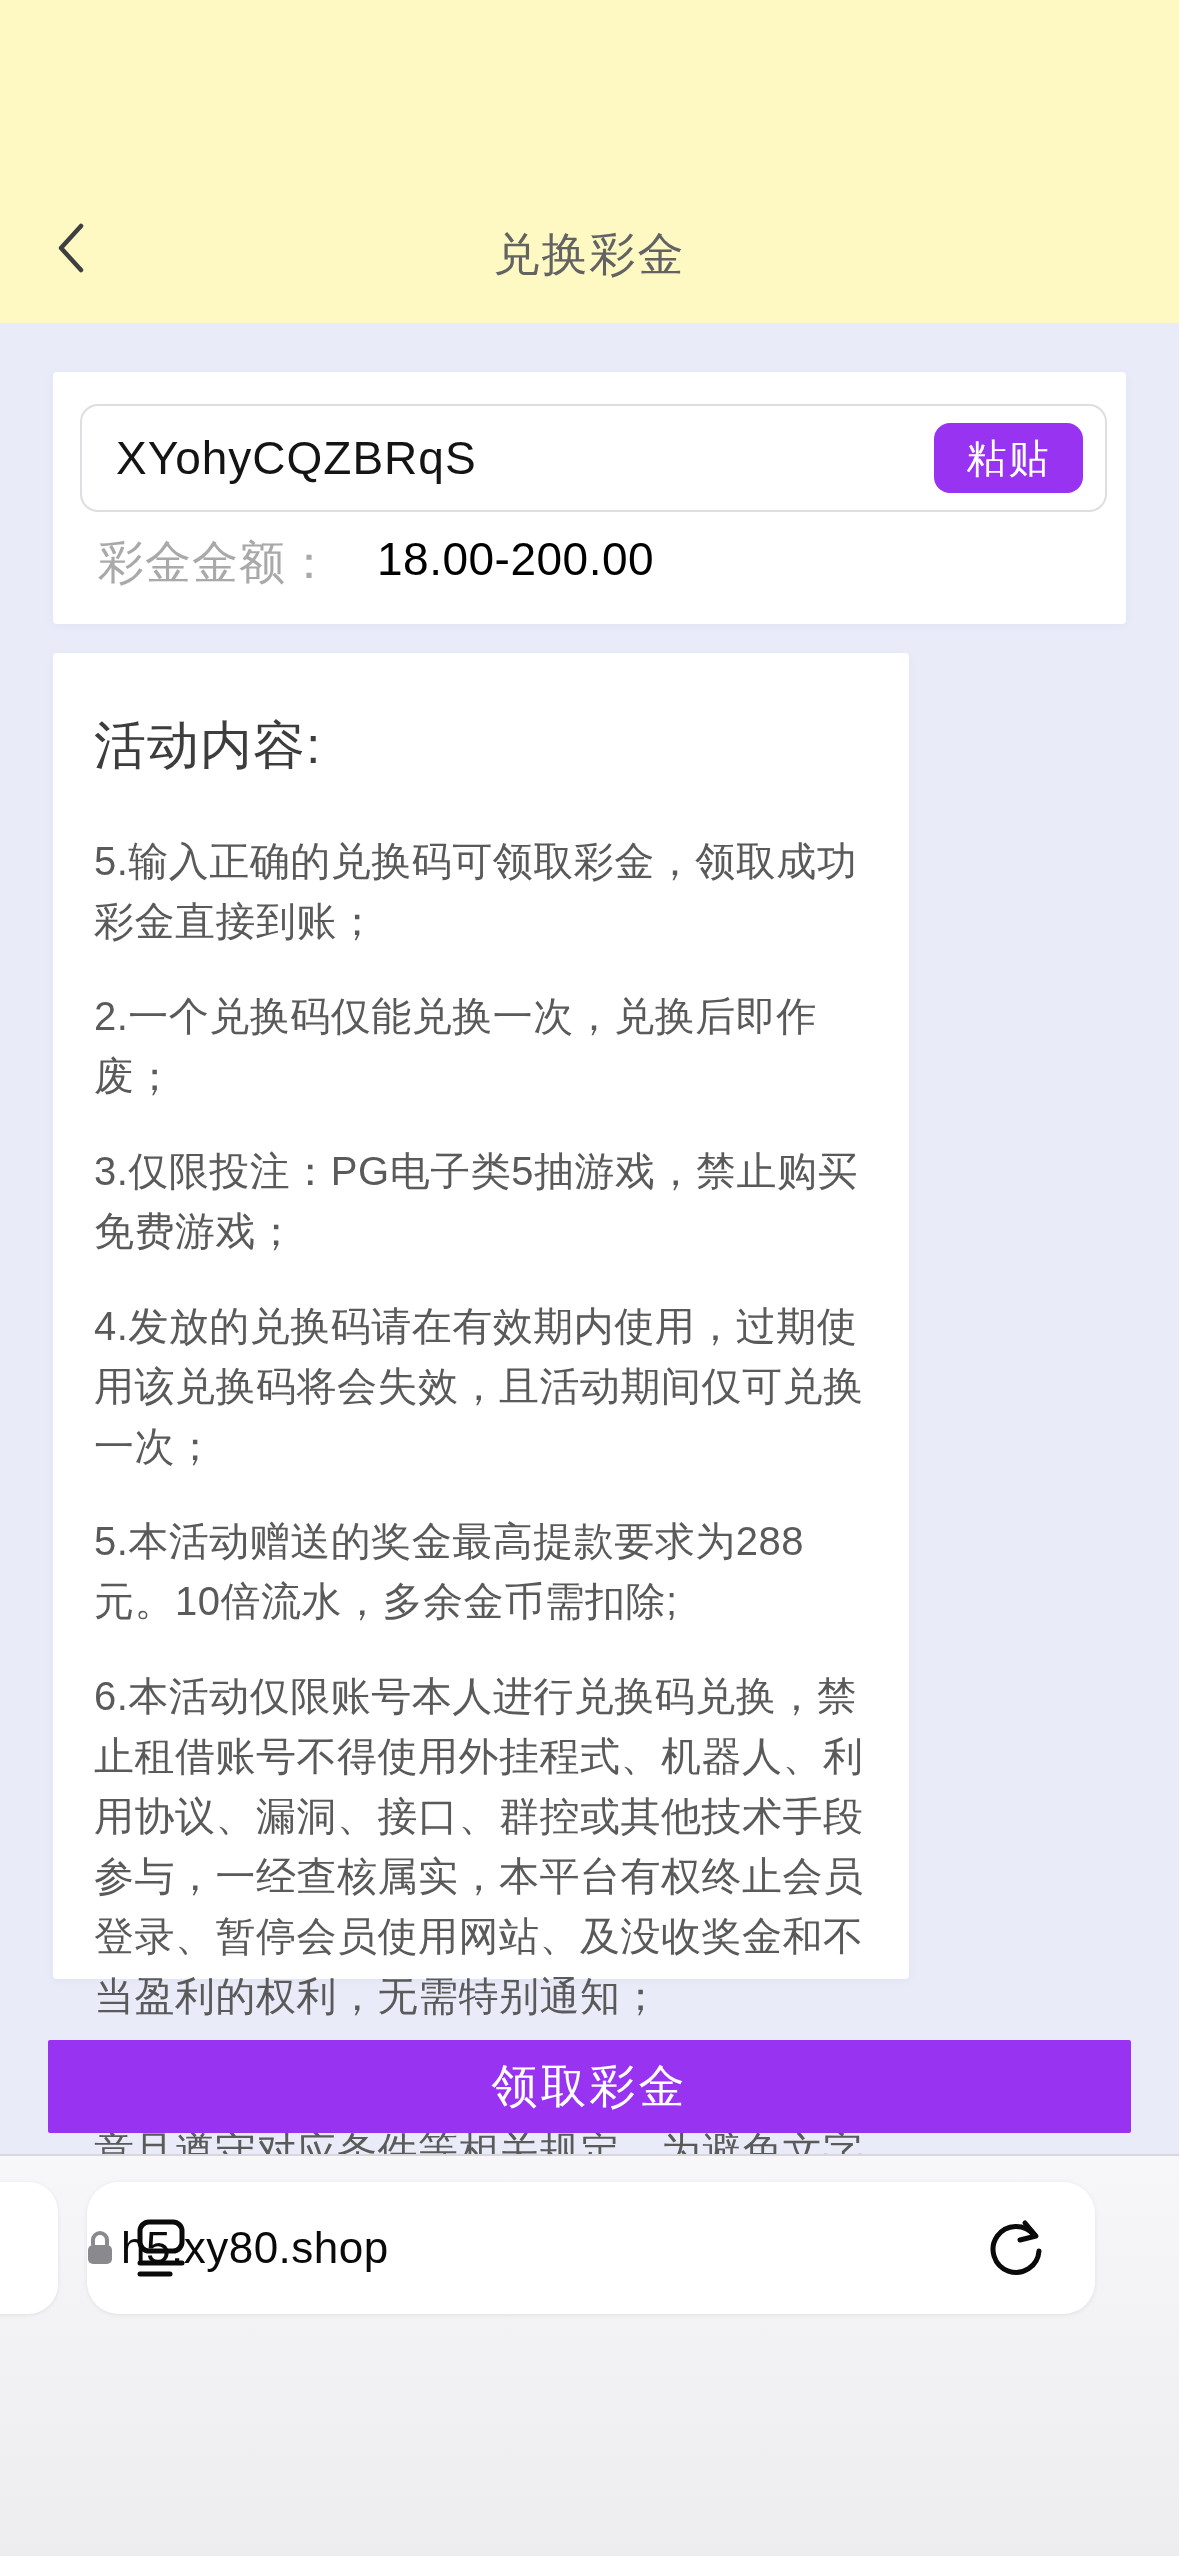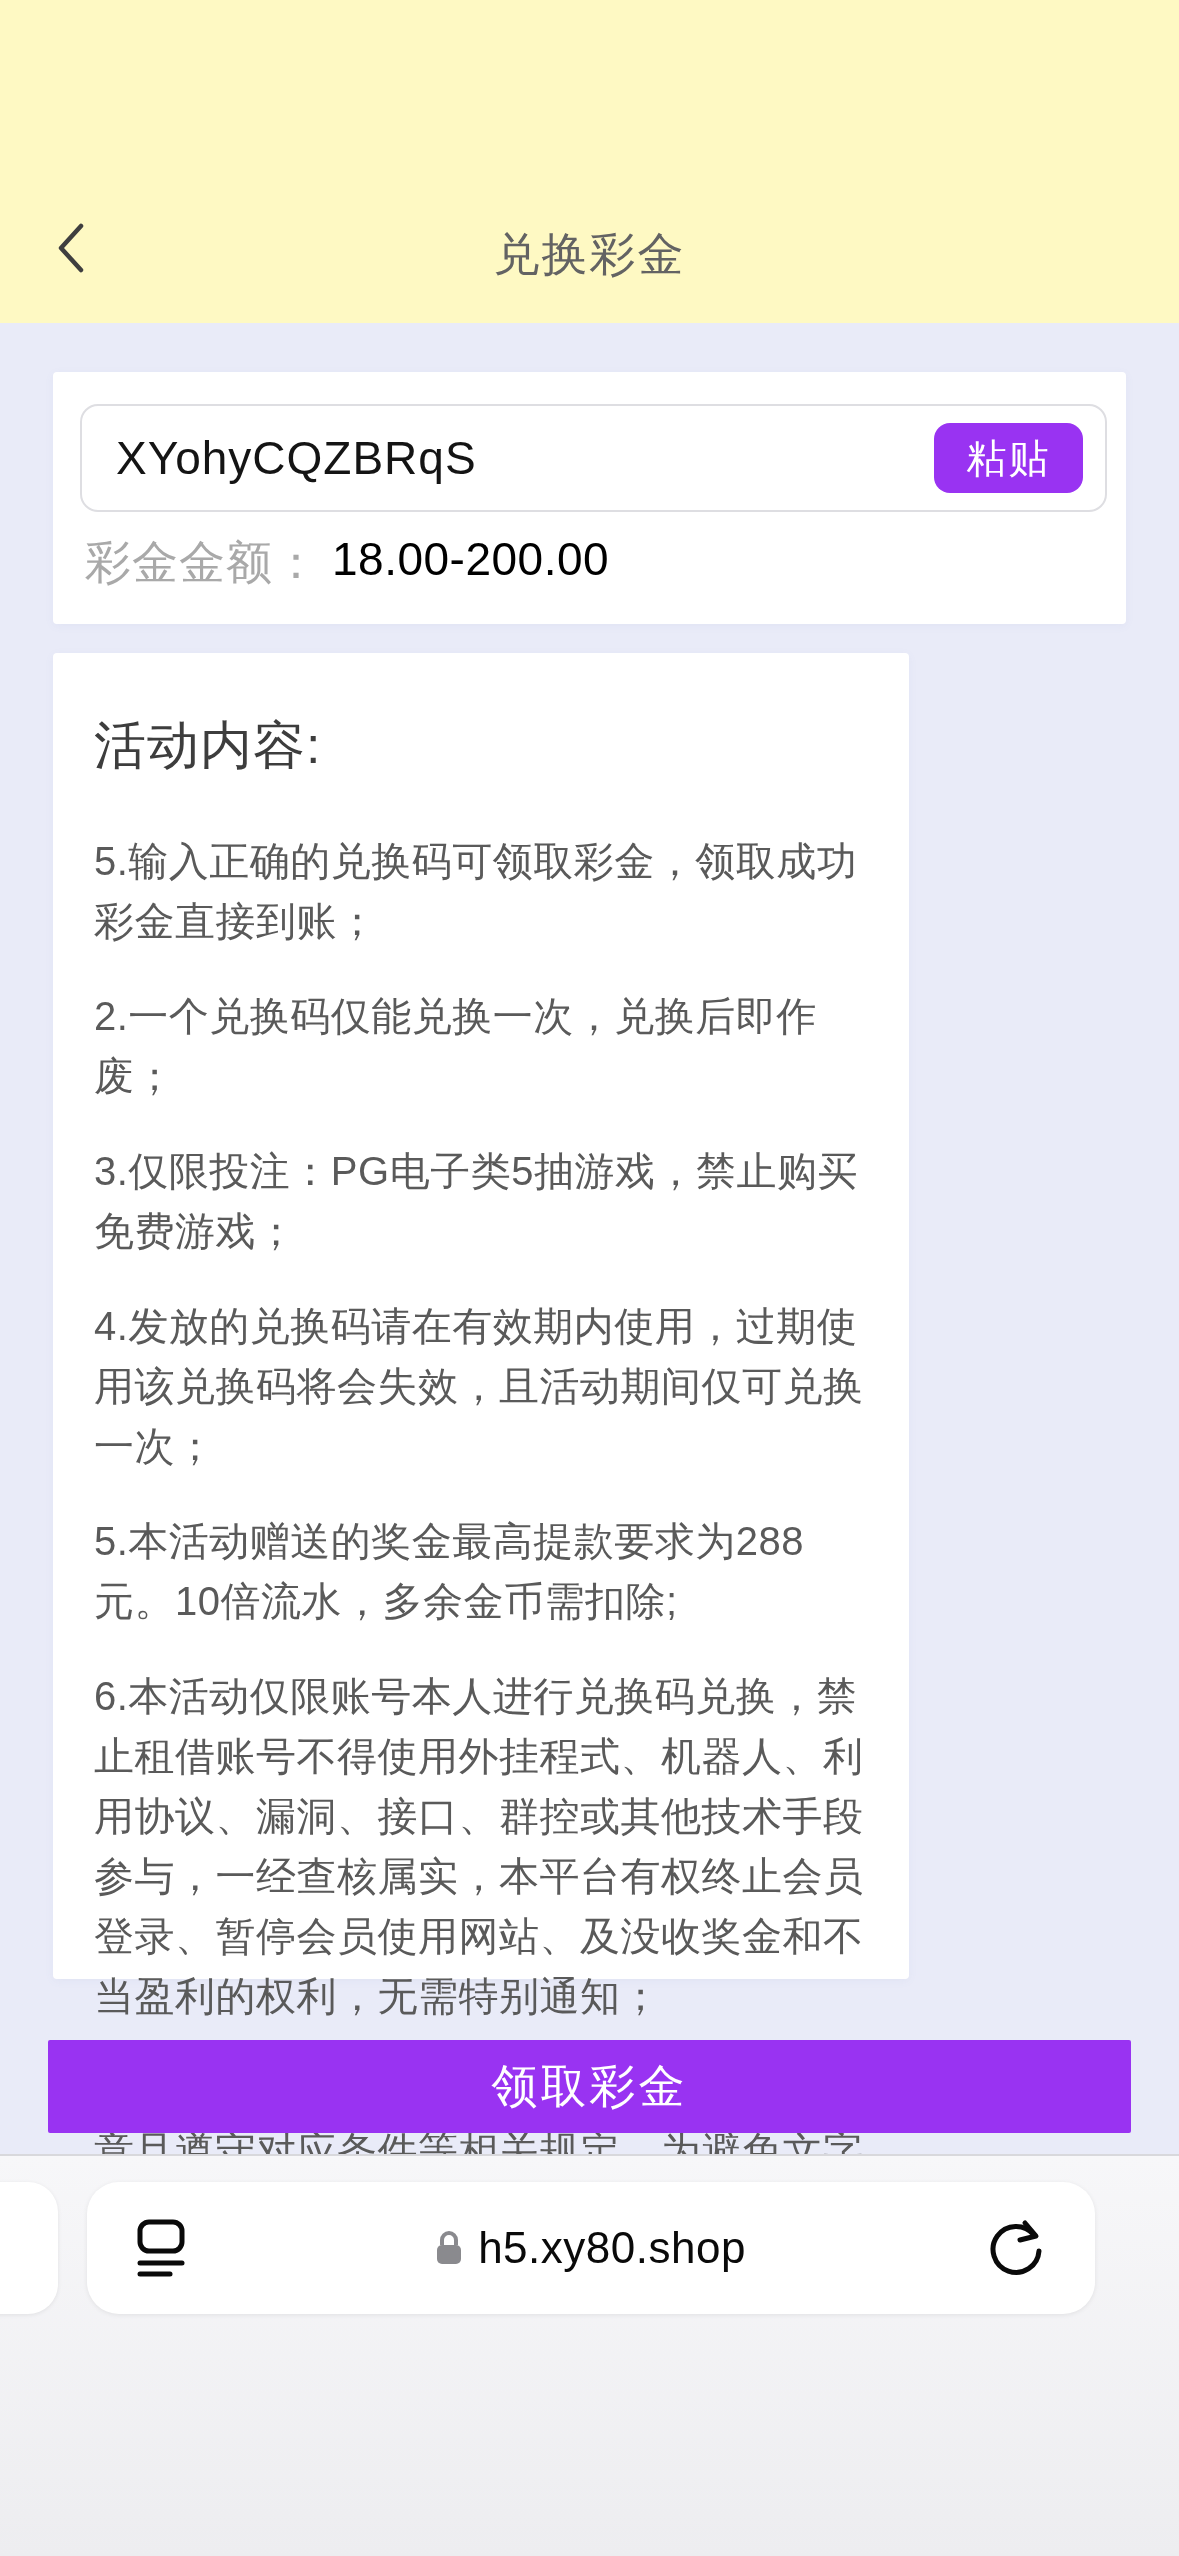--- a/index.html
+++ b/index.html
@@ -33,21 +33,21 @@
   .page{position:absolute;left:0;top:323px;width:1179px;height:1831px;background:#e9ebf8;}
 
   .card{position:absolute;background:#ffffff;border-radius:4px;box-shadow:0 2px 10px rgba(110,120,180,0.06);}
   .card1{left:53px;top:372px;width:1073px;height:252px;}
   .code-box{position:absolute;left:27px;top:32px;width:1023px;height:104px;
     border:2px solid #dedee2;border-radius:18px;display:flex;align-items:center;}
   .code-text{padding-left:34px;font-size:46px;color:#141414;letter-spacing:1px;}
   .paste-btn{position:absolute;right:43px;top:51px;width:149px;height:70px;border-radius:16px;
     background:#9933f2;color:#fff;font-size:40px;display:flex;align-items:center;justify-content:center;
     cursor:pointer;letter-spacing:2px;}
-  .amount-row{position:absolute;left:32px;top:160px;font-size:46px;display:flex;}
+  .amount-row{position:absolute;left:45px;top:160px;font-size:46px;display:flex;gap:32px;}
   .amount-label{color:#a9a9a9;letter-spacing:1px;}
   .amount-value{color:#000000;margin-left:12px;letter-spacing:0.5px;}
 
   .card2{left:53px;top:653px;width:856px;height:1326px;box-sizing:border-box;padding:58px 36px 0 41px;}
   .rules-title{font-size:52px;color:#3d3d3d;margin:0 0 50px 0;font-weight:400;letter-spacing:1px;}
   .rule{font-size:40px;line-height:60px;color:#5a5a5a;margin:0 0 35px 0;letter-spacing:0.5px;}
 
   .toast{position:absolute;left:393px;top:1131px;width:394px;height:94px;border-radius:16px;
     background:rgba(77,77,77,0.92);color:#ffffff;font-size:42px;display:flex;align-items:center;
     justify-content:center;letter-spacing:1px;z-index:20;}
@@ -57,21 +57,21 @@
     cursor:pointer;letter-spacing:3px;z-index:5;}
 
   
   .chrome{position:absolute;left:0;top:2154px;width:1179px;height:402px;
     background:linear-gradient(#f7f7f9,#ededf0);border-top:2px solid #d8d8dc;box-sizing:border-box;}
   .tab-sliver{position:absolute;left:-44px;top:26px;width:102px;height:132px;background:#ffffff;border-radius:30px;
     box-shadow:0 1px 4px rgba(0,0,0,0.08);}
   .url-pill{position:absolute;left:87px;top:26px;width:1008px;height:132px;background:#ffffff;border-radius:32px;
     box-shadow:0 1px 5px rgba(0,0,0,0.08);}
   .reader-btn{position:absolute;left:50px;top:37px;width:48px;height:58px;cursor:pointer;}
-  .url-center{position:absolute;left:0;top:0;width:100%;height:100%;display:flex;align-items:center;justify-content:center;gap:16px;}
+  .url-center{position:absolute;left:0;top:0;width:100%;height:100%;display:flex;align-items:center;gap:8px;}
   .url-text{font-size:44px;color:#0a0a0a;letter-spacing:0.5px;}
   .refresh-btn{position:absolute;right:48px;top:36px;width:60px;height:60px;cursor:pointer;}
 </style>
 </head>
 <body>
 
 <div id="phone">
 
   <div class="time">20:47</div>
   <div class="status-icons">

